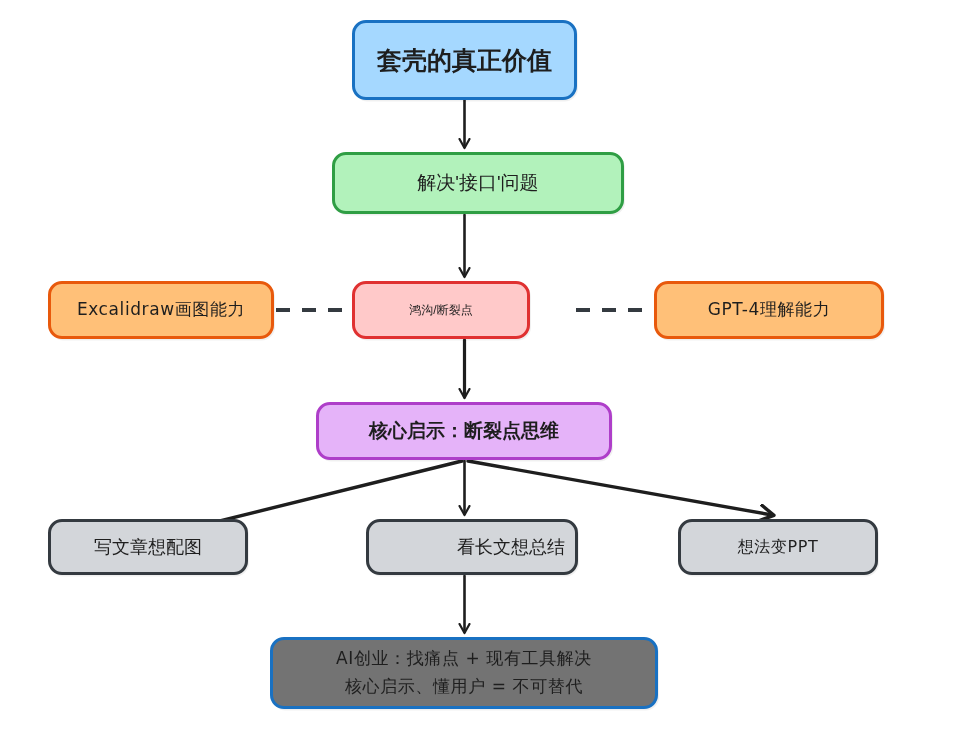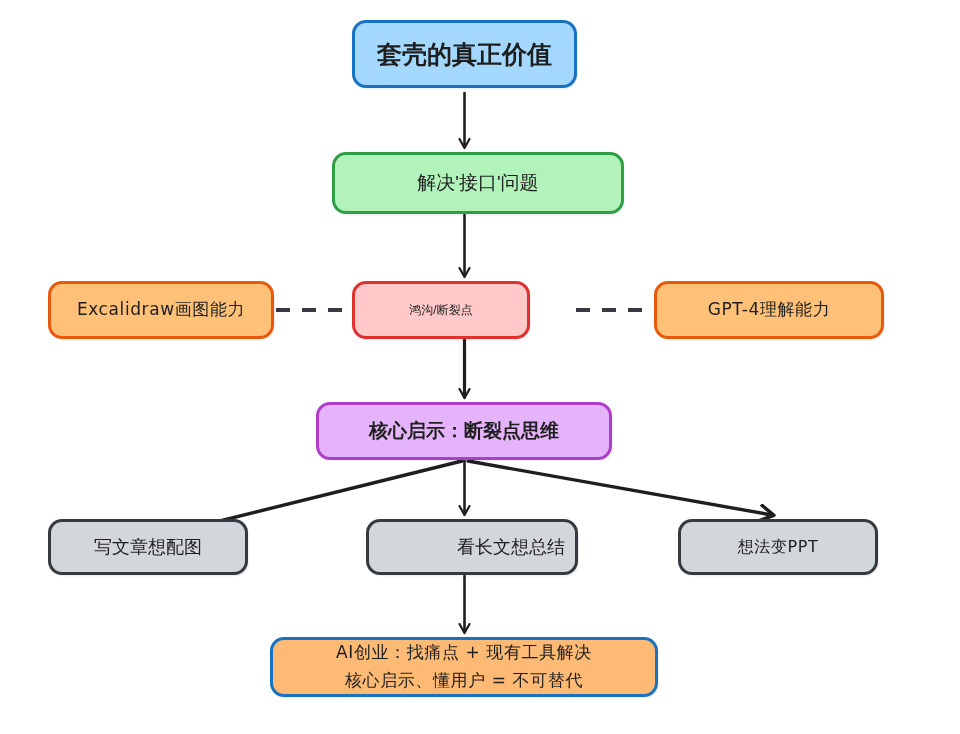--- a/index.html
+++ b/index.html
@@ -46,21 +46,21 @@
   }
   
   .node.sketch {
     box-shadow: 1.5px 2px 0 -0.5px rgba(0,0,0,0.06);
   }
   .cjk { font-family: "Liberation Sans", "DejaVu Sans", sans-serif; }
   .hand { font-family: "DejaVu Sans", sans-serif; letter-spacing: 0.6px; }
 
   
   .n-title {
-    left: 352px; top: 20px; width: 225px; height: 68px;
+    left: 352px; top: 20px; width: 225px; height: 80px;
     background: #a5d8ff; border-color: #1971c2;
     font-size: 25px; font-weight: 700;
   }
   .n-interface {
     left: 318px; top: 152px; width: 292px; height: 62px;
     background: #b2f2bb; border-color: #2f9e44;
     font-size: 19px;
     margin-left: 14px;
   }
   .n-excalidraw {
@@ -93,22 +93,22 @@
     background: #d3d6da; border-color: #343a40;
     font-size: 18px;
     text-align: right;
   }
   .n-use3 {
     left: 678px; top: 519px; width: 200px; height: 56px;
     background: #d3d6da; border-color: #343a40;
     font-size: 16px;
   }
   .n-conclusion {
-    left: 270px; top: 637px; width: 388px; height: 60px;
-    background: #fdba74; border-color: #1971c2;
+    left: 270px; top: 637px; width: 388px; height: 72px;
+    background: #737373; border-color: #1971c2;
     font-size: 17px;
   }
   .n-conclusion .label { line-height: 1.62; }
 </style>
 </head>
 <body>
 
 <div id="canvas">
 
   <svg id="edges" viewBox="0 0 960 734" xmlns="http://www.w3.org/2000/svg">

